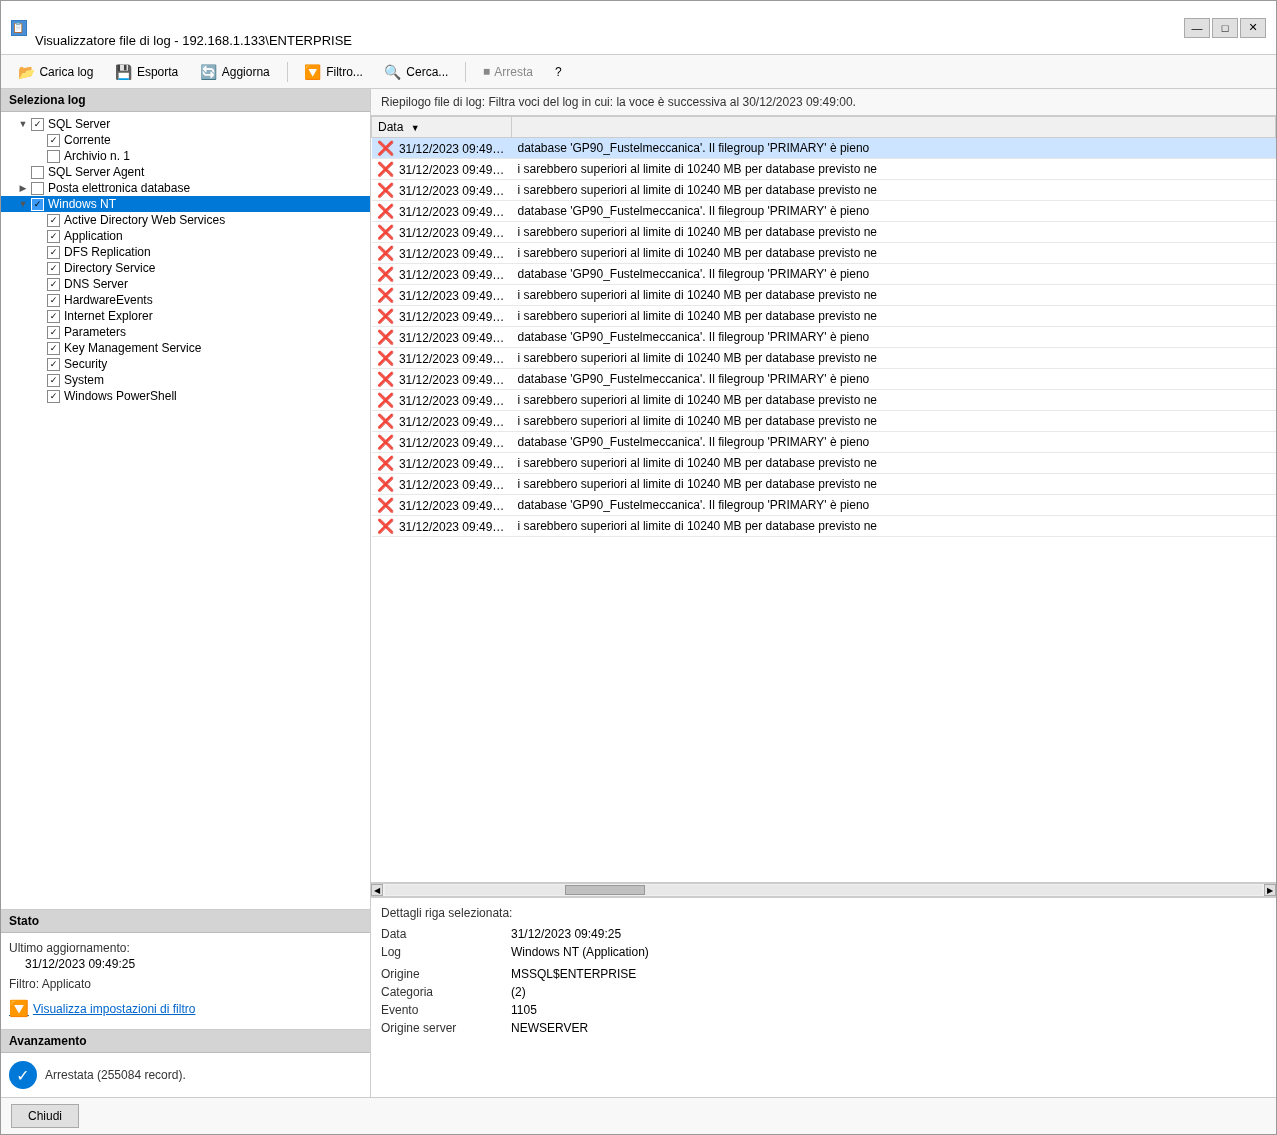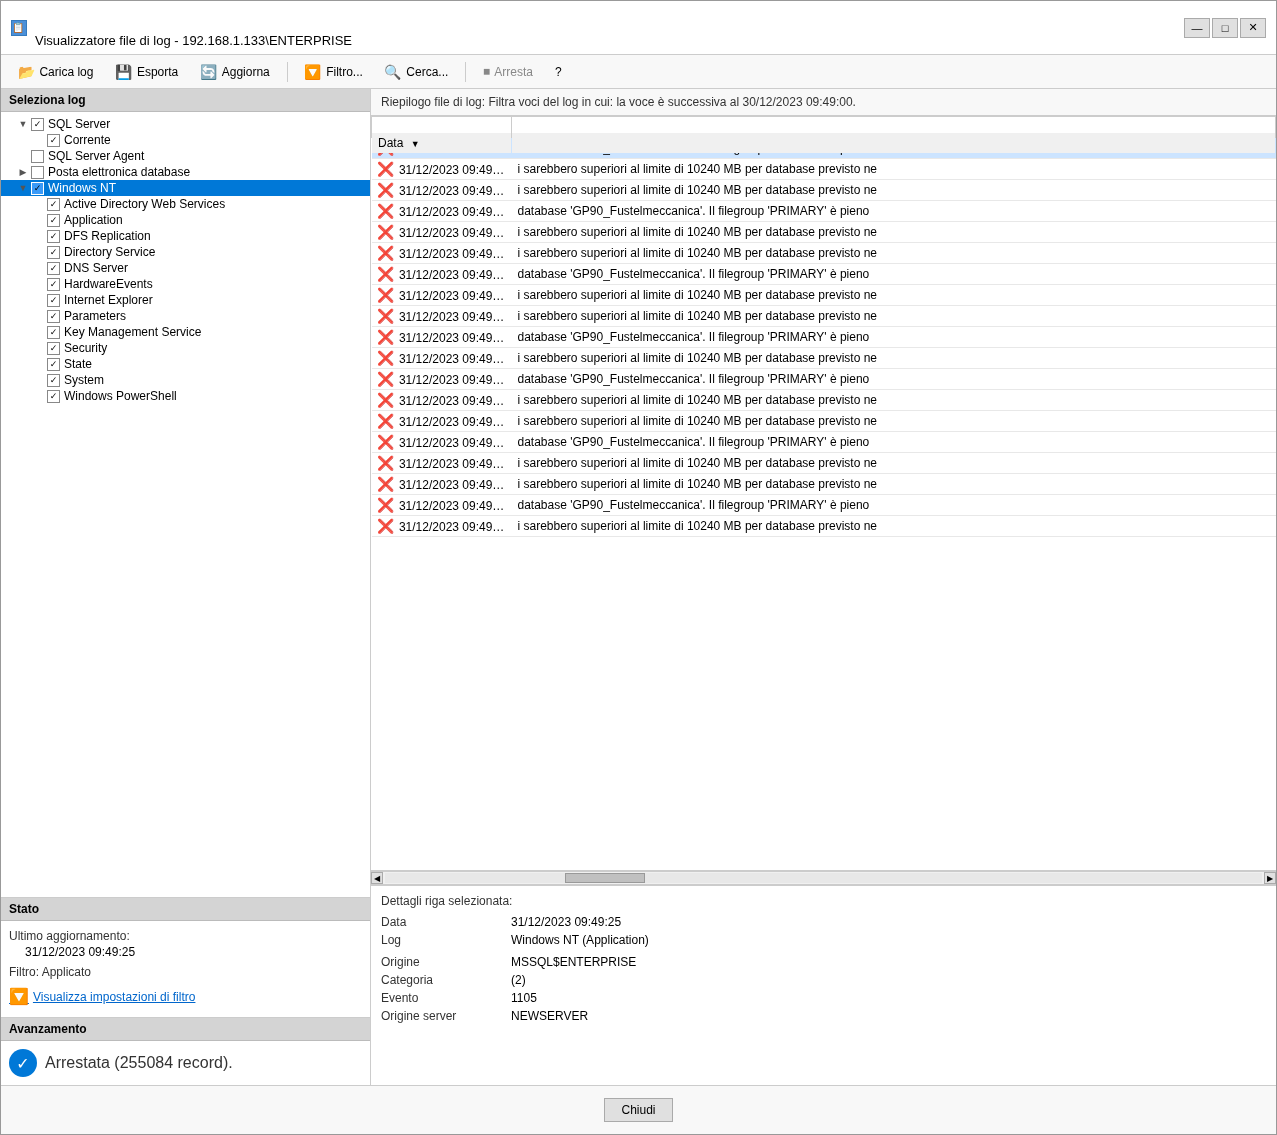--- a/index.html
+++ b/index.html
@@ -43,45 +43,45 @@
     .status-header { background: #d4d4d4; padding: 4px 8px; font-weight: bold; font-size: 12px; border-bottom: 1px solid #bbb; margin: -8px -8px 8px -8px; }
     .status-label { font-size: 12px; color: #333; }
     .status-value { font-size: 12px; color: #000; margin-left: 16px; margin-top: 2px; }
     .filter-text { font-size: 12px; color: #333; margin-top: 6px; }
     .filter-link { color: #0066cc; text-decoration: underline; cursor: pointer; display: flex; align-items: center; gap: 4px; margin-top: 8px; }
 
     .progress-section { padding: 8px; }
     .progress-header { background: #d4d4d4; padding: 4px 8px; font-weight: bold; font-size: 12px; border-bottom: 1px solid #bbb; margin: -8px -8px 8px -8px; }
     .progress-item { display: flex; align-items: center; gap: 8px; }
     .progress-icon { width: 28px; height: 28px; background: #0078d7; border-radius: 50%; display: flex; align-items: center; justify-content: center; color: white; font-size: 16px; }
-    .progress-text { font-size: 16px; color: #333; }
+    .progress-text { font-size: 12px; color: #333; }
 
     .right-panel { flex: 1; display: flex; flex-direction: column; overflow: hidden; background: #ffffff; }
     
     .summary-bar { padding: 6px 10px; background: #f8f8f8; border-bottom: 1px solid #ccc; font-size: 12px; color: #333; }
 
     .log-table-container { flex: 1; overflow: auto; border-bottom: 1px solid #ccc; }
     .log-table { width: 100%; border-collapse: collapse; table-layout: fixed; }
-    .log-table th { background: #f0f0f0; border: 1px solid #ccc; padding: 3px 6px; text-align: left; font-size: 12px; position: sticky; top: 16px; z-index: 10; font-weight: normal; }
+    .log-table th { background: #f0f0f0; border: 1px solid #ccc; padding: 3px 6px; text-align: left; font-size: 12px; position: sticky; top: 0; z-index: 10; font-weight: normal; }
     .log-table td { border-bottom: 1px solid #e8e8e8; padding: 2px 6px; font-size: 12px; white-space: nowrap; overflow: hidden; text-overflow: ellipsis; }
     .log-table tr.selected-row { background: #cce4ff; }
     
     .error-icon { color: #cc0000; font-size: 14px; }
     .date-cell { width: 140px; min-width: 140px; }
     .msg-cell { }
     
     .sort-icon { font-size: 9px; margin-left: 4px; }
 
     .details-panel { height: 200px; min-height: 200px; padding: 8px 10px; overflow-y: auto; border-top: 1px solid #ccc; }
     .details-title { font-size: 12px; font-weight: normal; margin-bottom: 6px; color: #333; }
     .details-grid { display: grid; grid-template-columns: 120px 1fr; gap: 2px 10px; }
     .details-label { font-size: 12px; color: #333; padding: 1px 0; }
     .details-value { font-size: 12px; color: #000; padding: 1px 0; }
 
-    .bottom-bar { padding: 12px 10px; background: #f8f8f8; border-top: 1px solid #ccc; display: flex; justify-content: center; }
+    .bottom-bar { padding: 6px 10px; background: #f8f8f8; border-top: 1px solid #ccc; display: flex; justify-content: flex-start; }
     .close-btn { padding: 4px 16px; background: #e0e0e0; border: 1px solid #aaa; cursor: pointer; font-size: 12px; }
   </style>
 </head>
 <body>
 
 <div class="window">
 
   <div class="title-bar">
     <div class="title-bar-left">
       <span class="title-bar-icon">📋</span>
@@ -136,20 +136,25 @@
         <div class="tree-item indent-1">
           <span class="expand-icon">▼</span>
           <span class="checkbox checked"></span>
           <span class="item-text">SQL Server</span>
         </div>
         <div class="tree-item indent-2">
           <span class="expand-icon"></span>
           <span class="checkbox checked"></span>
           <span class="item-text">Corrente</span>
         </div>
+        <div class="tree-item indent-2">
+          <span class="expand-icon"></span>
+          <span class="checkbox unchecked"></span>
+          <span class="item-text">Archivio n. 1</span>
+        </div>
         <div class="tree-item indent-1">
           <span class="expand-icon"></span>
           <span class="checkbox unchecked"></span>
           <span class="item-text">SQL Server Agent</span>
         </div>
         <div class="tree-item indent-1">
           <span class="expand-icon">▶</span>
           <span class="checkbox unchecked"></span>
           <span class="item-text">Posta elettronica database</span>
         </div>
@@ -201,25 +206,20 @@
         </div>
         <div class="tree-item indent-2">
           <span class="expand-icon"></span>
           <span class="checkbox checked"></span>
           <span class="item-text">Key Management Service</span>
         </div>
         <div class="tree-item indent-2">
           <span class="expand-icon"></span>
           <span class="checkbox checked"></span>
           <span class="item-text">Security</span>
-        </div>
-        <div class="tree-item indent-2">
-          <span class="expand-icon"></span>
-          <span class="checkbox checked"></span>
-          <span class="item-text">State</span>
         </div>
         <div class="tree-item indent-2">
           <span class="expand-icon"></span>
           <span class="checkbox checked"></span>
           <span class="item-text">System</span>
         </div>
         <div class="tree-item indent-2">
           <span class="expand-icon"></span>
           <span class="checkbox checked"></span>
           <span class="item-text">Windows PowerShell</span>

